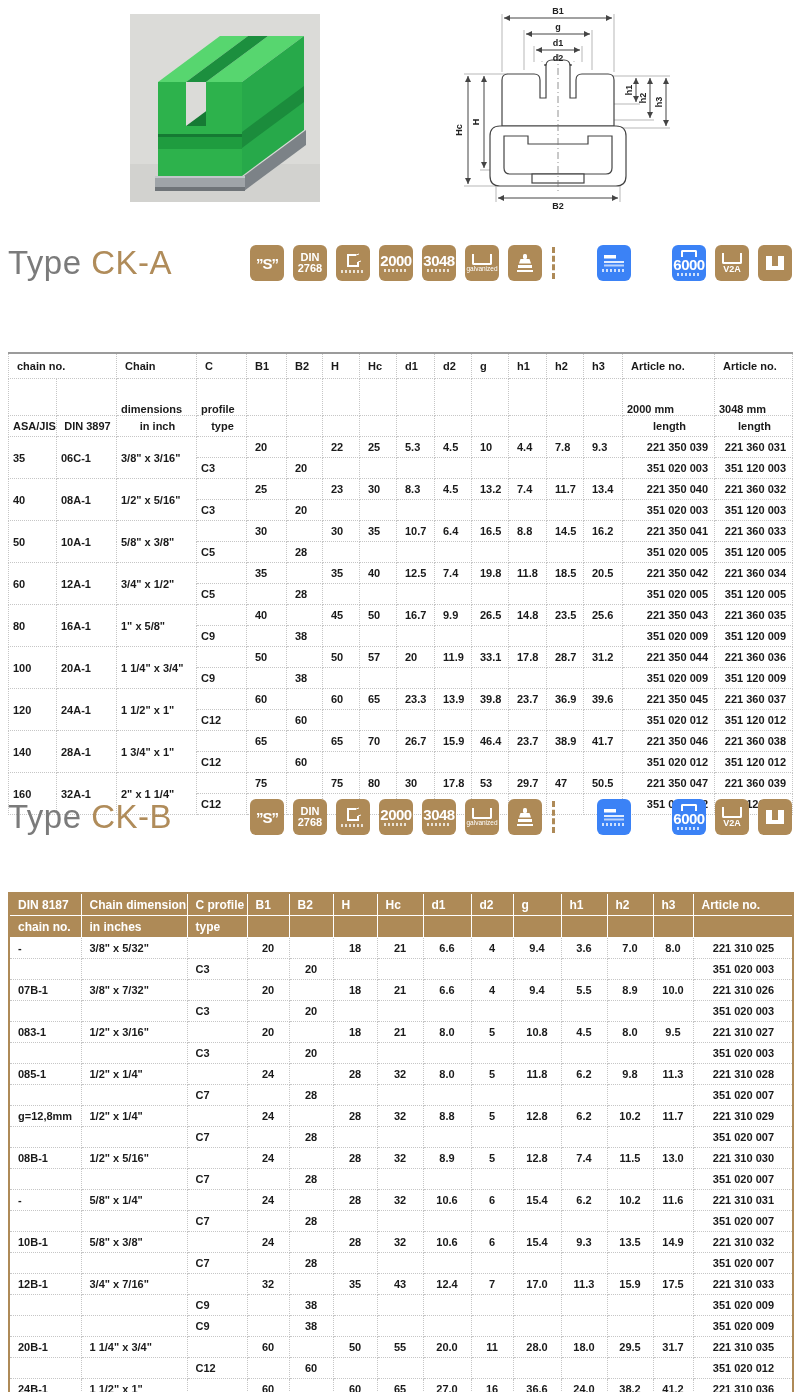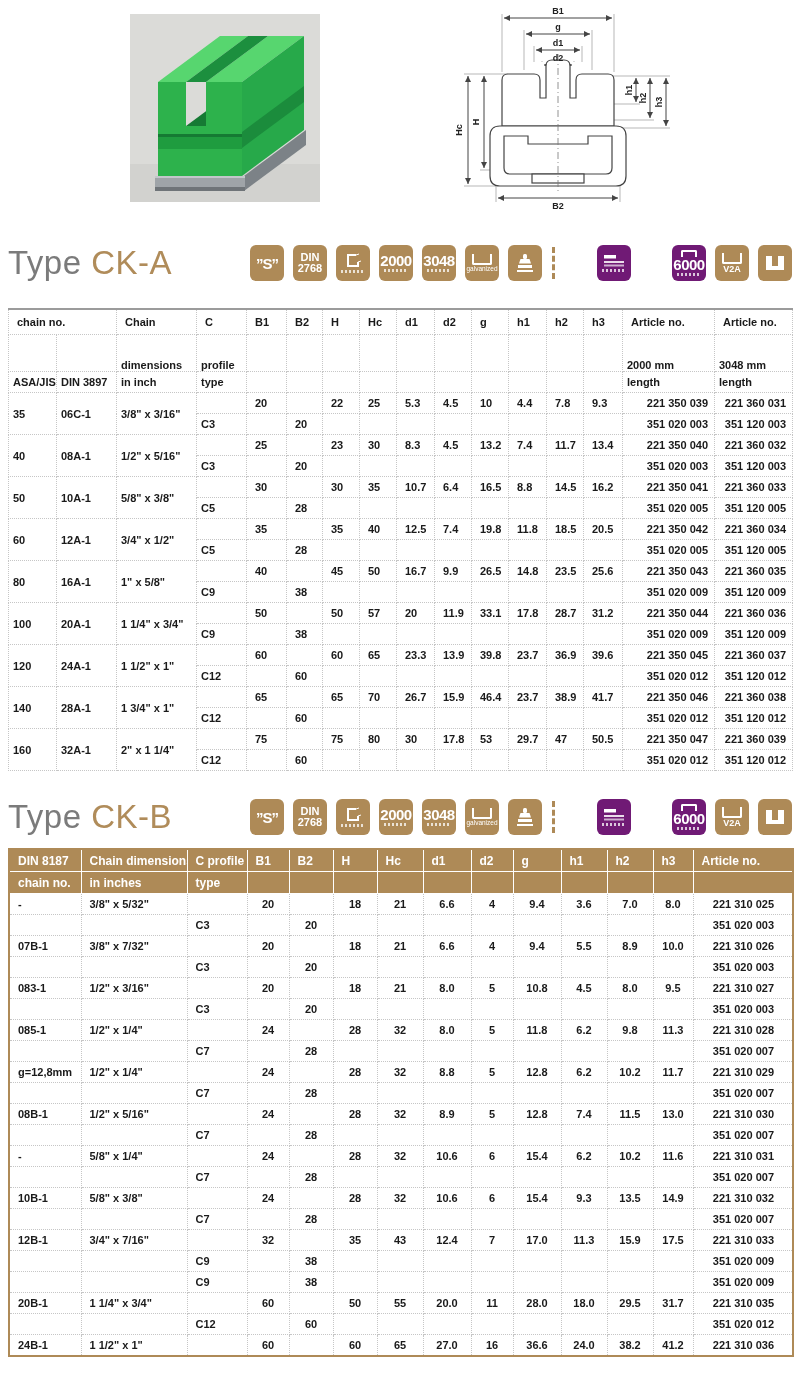--- a/index.html
+++ b/index.html
@@ -10,40 +10,40 @@
   
   .section-head{position:absolute;left:8px;width:784px;display:flex;align-items:center;justify-content:space-between;}
   .title{font-size:33px;color:#7b7b7b;letter-spacing:.5px;white-space:nowrap;}
   .title .name{color:#b08c5a;}
 
   
   .badges{display:flex;align-items:center;gap:9px;}
   .badge{width:34px;height:36px;background:#ae8a57;border-radius:6px;color:#fff;
          display:flex;flex-direction:column;align-items:center;justify-content:center;
          font-weight:bold;flex:0 0 auto;}
-  .badge.light{background:#701a75;margin-left:32px;}
+  .badge.light{background:#3b82f6;margin-left:32px;}
   .badge-divider{width:0;height:32px;border-left:3px dashed #ae8a57;margin:0 1px;}
   .b-s{font-size:15px;letter-spacing:-1px;}
   .b-line{font-size:11px;line-height:11px;text-align:center;}
   .b-num{font-size:15px;line-height:13px;letter-spacing:-.5px;}
   .b-tiny{font-size:6.5px;line-height:8px;font-weight:normal;}
   .b-v2a{font-size:9px;line-height:10px;}
   .dots{width:24px;height:3px;margin-top:2px;opacity:.75;
         background:repeating-linear-gradient(90deg,#fff 0 2px,rgba(255,255,255,0) 2px 4px);}
   .u-bracket{width:16px;height:9px;border:2px solid #fff;border-top:none;border-radius:0 0 2px 2px;}
   .u-small{width:12px;height:5px;border:2px solid #fff;border-bottom:none;border-radius:2px 2px 0 0;margin-bottom:1px;}
 
   
-  table{border-collapse:collapse;table-layout:fixed;}
+  table{border-collapse:collapse;table-layout:fixed;margin-top:44px;}
   #table-a{position:absolute;left:8px;top:308px;width:784px;font-size:11px;font-weight:bold;
            border-top:2px solid #9b9b9b;border-bottom:1px dotted #b9b9b9;}
   #table-a th,#table-a td{border:1px dotted #c6c6c6;padding:0 2px;overflow:hidden;white-space:nowrap;}
   #table-a thead tr.h1 th{height:24px;text-align:left;padding-left:8px;vertical-align:middle;}
   #table-a thead tr.h2 th{height:36px;text-align:left;padding-left:4px;vertical-align:bottom;}
-  #table-a thead tr.h3 th{height:20px;text-align:left;padding-left:4px;vertical-align:middle;}
+  #table-a thead tr.h3 th{height:20px;text-align:center;padding-left:4px;vertical-align:middle;}
   #table-a th.ctr{text-align:center;padding-left:0;}
   #table-a td{height:20px;line-height:20px;}
   #table-a td.tl{text-align:left;padding-left:4px;}
   #table-a td.num{text-align:left;padding-left:8px;}
   #table-a td.art{text-align:right;padding-right:6px;}
   #table-a th.arth{padding-left:10px;}
   #table-a tr.ga td{border-top:1px dotted #a8a8a8;}
 
   
   #table-b{position:absolute;left:8px;top:848px;width:784px;font-size:11px;font-weight:bold;

